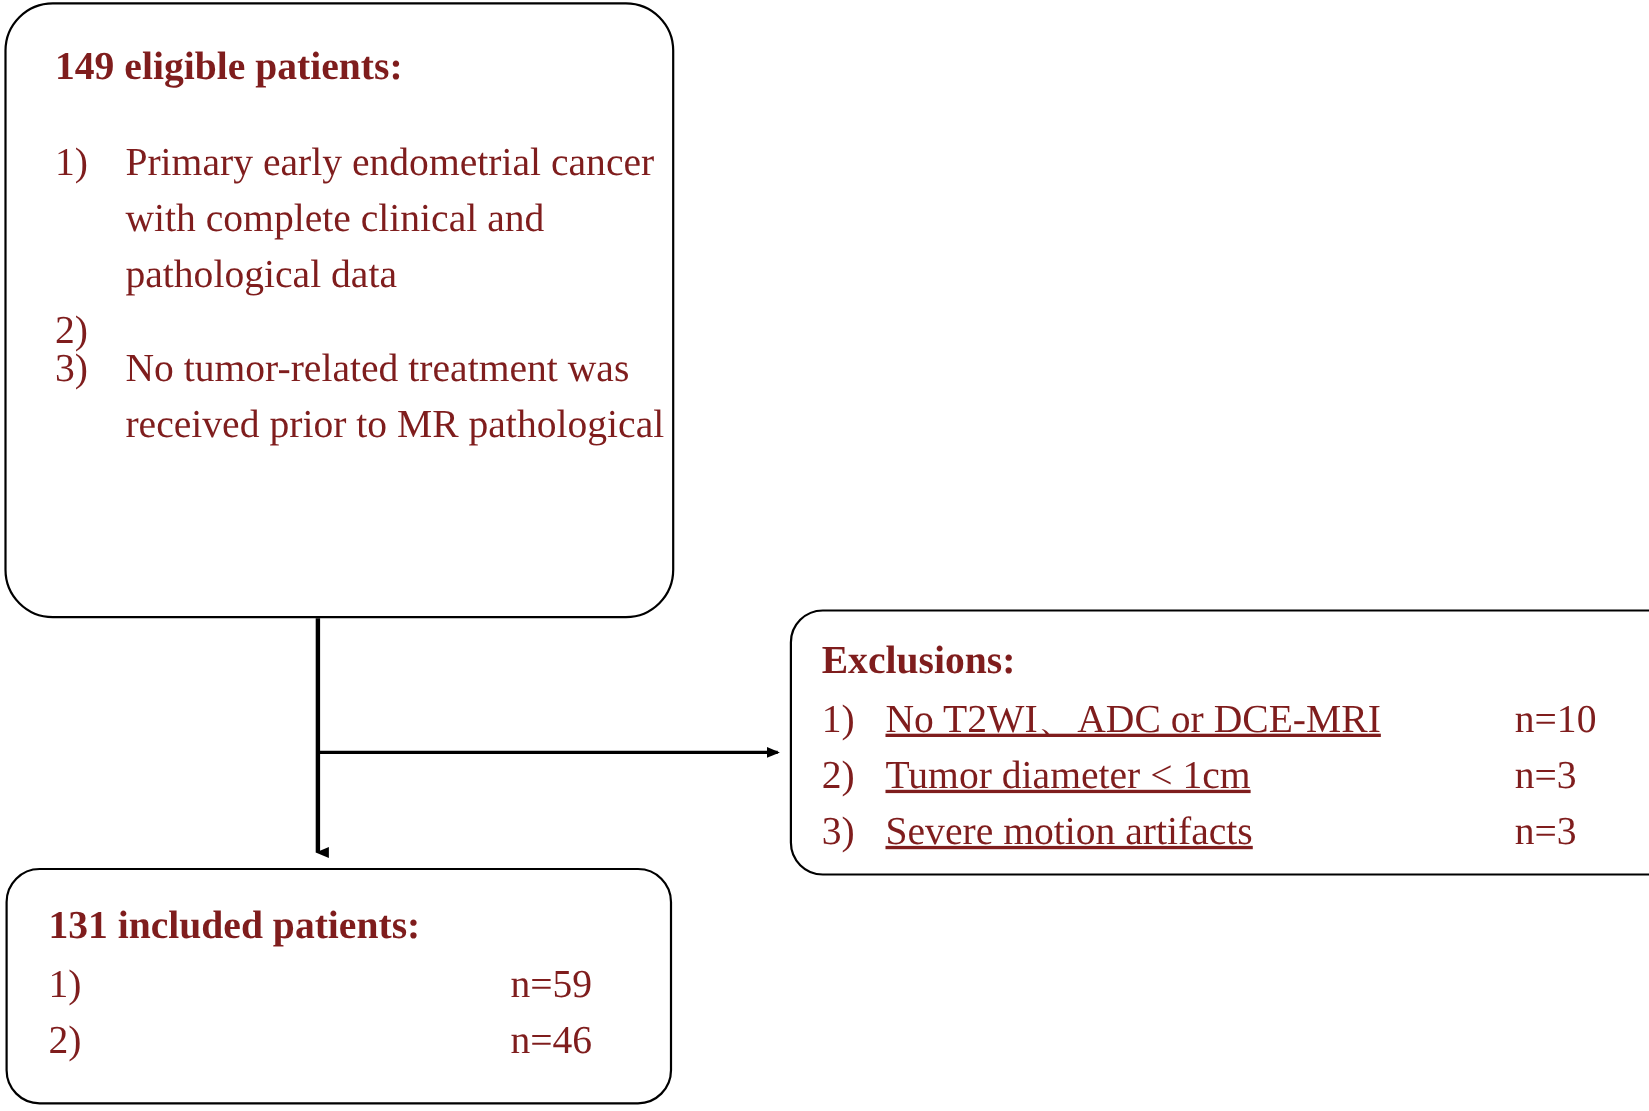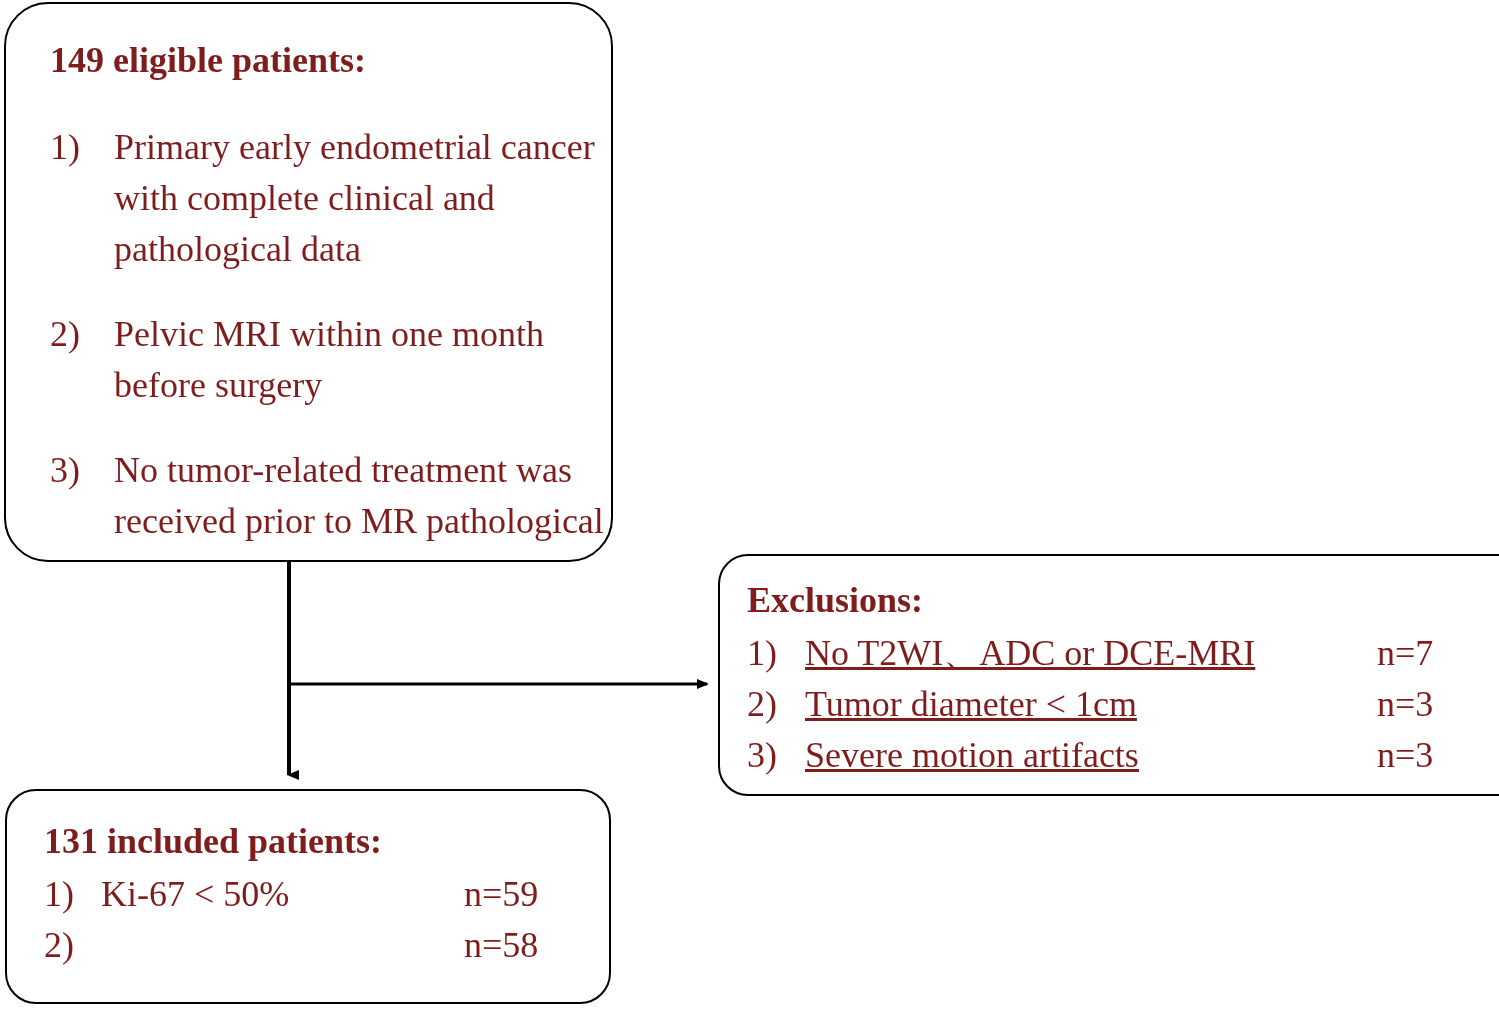--- a/index.html
+++ b/index.html
@@ -196,38 +196,37 @@
   <div class="flow-box" id="box-eligible">
     <div class="box-inner">
       <div class="box-title">149 eligible patients:</div>
       <ul class="item-list">
         <li class="item-row">
           <span class="item-marker">1)</span>
           <span class="item-text">Primary early endometrial cancer with complete clinical and pathological data</span>
         </li>
         <li class="item-row">
           <span class="item-marker">2)</span>
-          <span class="item-text">Pelvic MRI within one month before surgery</span>
         </li>
         <li class="item-row">
           <span class="item-marker">3)</span>
           <span class="item-text">No tumor-related treatment was received prior to MR pathological</span>
         </li>
       </ul>
     </div>
   </div>
 
   <div class="flow-box" id="box-exclusions">
     <div class="box-inner">
       <div class="box-title">Exclusions:</div>
       <ul class="item-list">
         <li class="item-row">
           <span class="item-marker">1)</span>
           <span class="item-text">No T2WI、ADC or DCE-MRI</span>
-          <span class="item-count">n=7</span>
+          <span class="item-count">n=10</span>
         </li>
         <li class="item-row">
           <span class="item-marker">2)</span>
           <span class="item-text">Tumor diameter &lt; 1cm</span>
           <span class="item-count">n=3</span>
         </li>
         <li class="item-row">
           <span class="item-marker">3)</span>
           <span class="item-text">Severe motion artifacts</span>
           <span class="item-count">n=3</span>
@@ -235,24 +234,23 @@
       </ul>
     </div>
   </div>
 
   <div class="flow-box" id="box-included">
     <div class="box-inner">
       <div class="box-title">131 included patients:</div>
       <ul class="item-list">
         <li class="item-row">
           <span class="item-marker">1)</span>
-          <span class="item-text">Ki-67 &lt; 50%</span>
           <span class="item-count">n=59</span>
         </li>
         <li class="item-row">
           <span class="item-marker">2)</span>
-          <span class="item-count">n=58</span>
+          <span class="item-count">n=46</span>
         </li>
       </ul>
     </div>
   </div>
 
 </div>
 
 </body></html>

